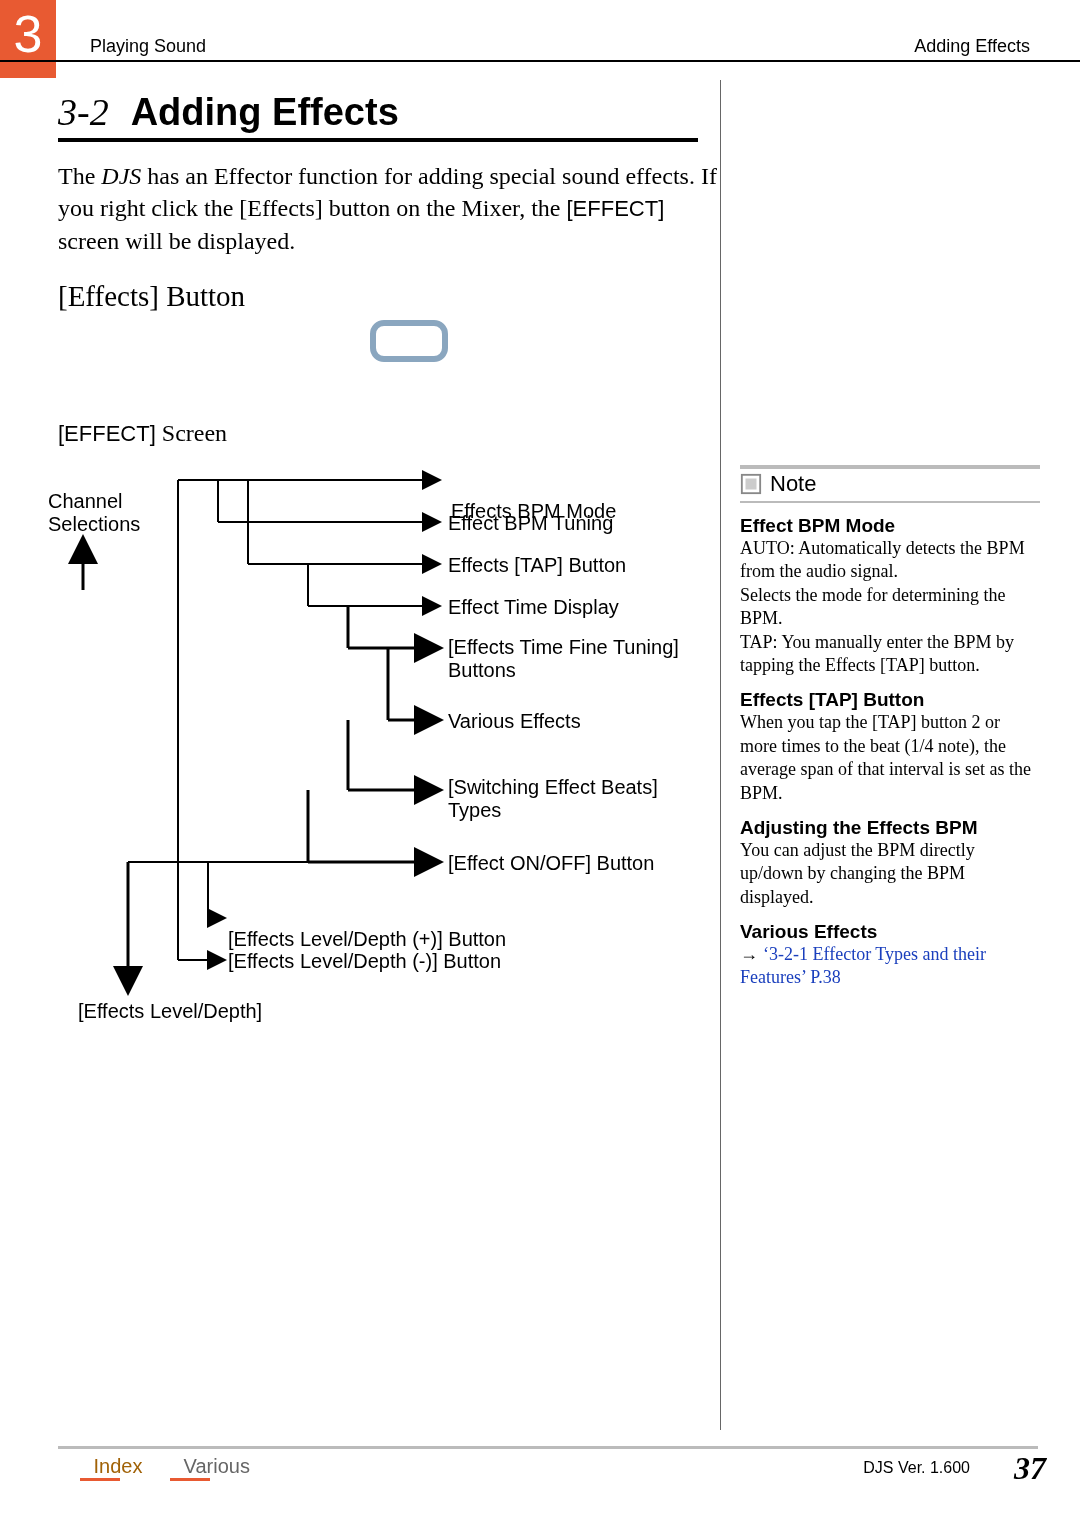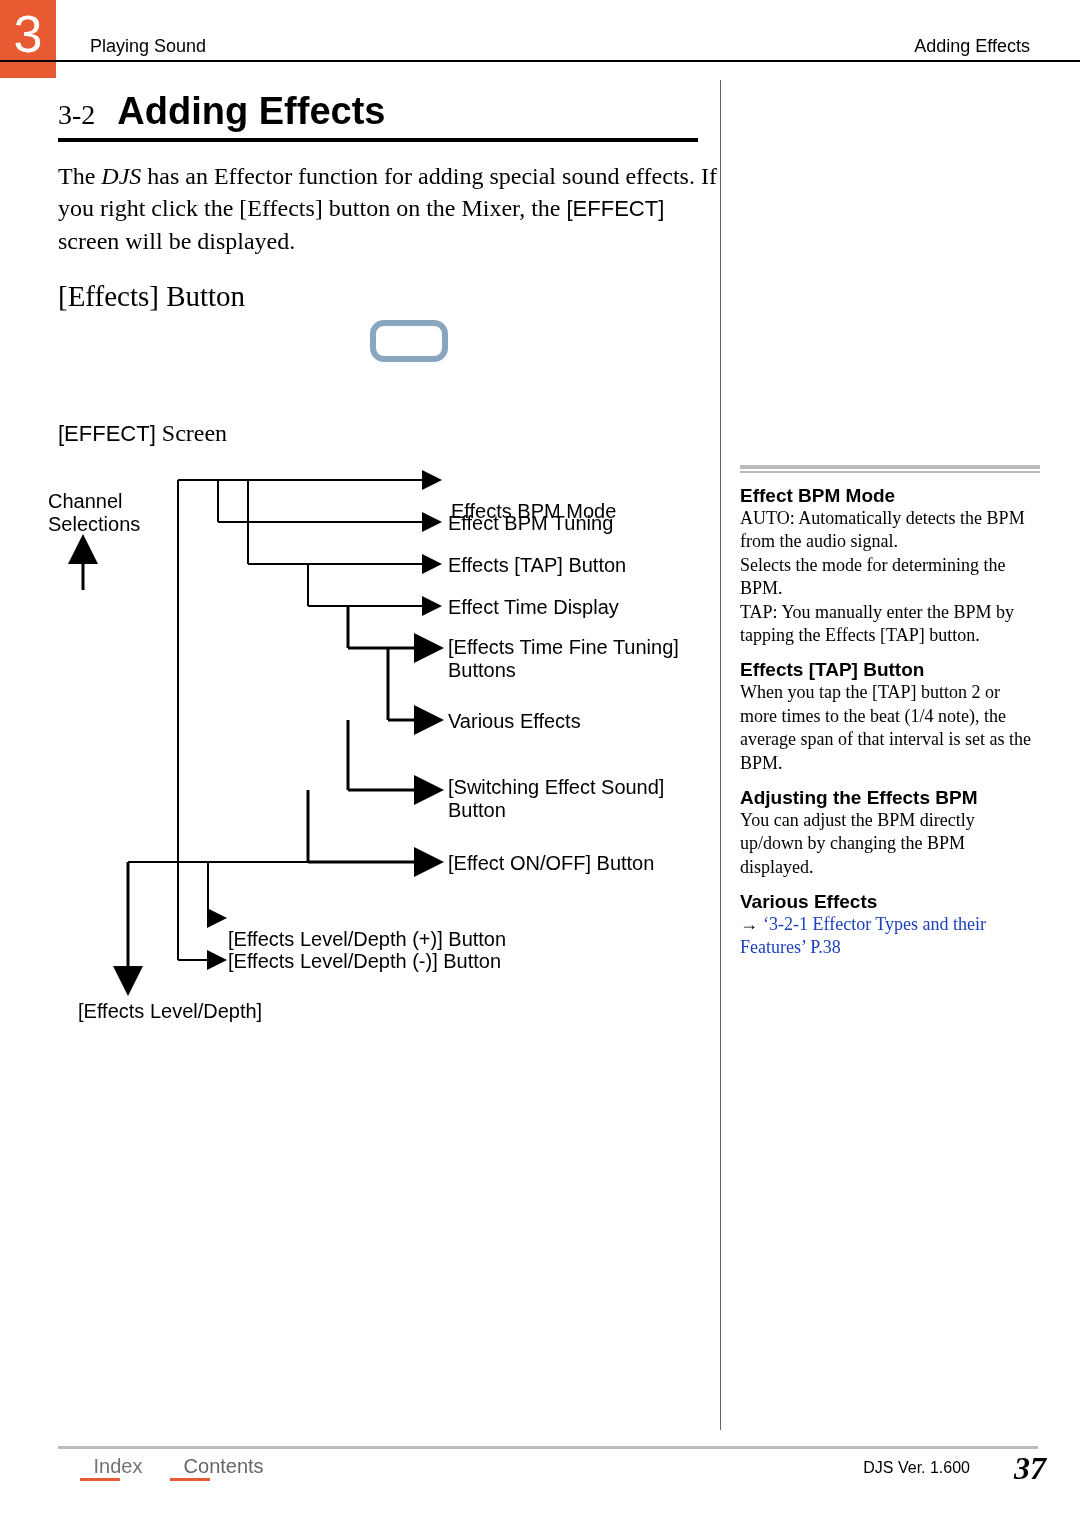--- a/index.html
+++ b/index.html
@@ -39,21 +39,22 @@
     left: 0; top: 60px;
     width: 1080px; height: 2px;
     background: #000;
   }
   .section-title {
     position: absolute;
     left: 58px; top: 90px;
     font-family: "Times New Roman", serif;
   }
   .section-title .num {
-    font-size: 28px;
+    font-style: italic;
+    font-size: 38px;
     font-weight: normal;
   }
   .section-title .txt {
     font-family: Arial, Helvetica, sans-serif;
     font-weight: bold;
     font-size: 38px;
     margin-left: 18px;
   }
   .section-rule {
     position: absolute;
@@ -146,21 +147,21 @@
   .footer-rule {
     position: absolute;
     left: 58px; bottom: 36px;
     width: 980px; height: 3px;
     background: #bbb;
   }
   .footer-index {
     position: absolute;
     left: 80px; bottom: 4px;
     font-family: Arial, Helvetica, sans-serif;
-    color: #737373;
+    color: #a16207;
     font-size: 20px;
   }
   .footer-index .tick {
     display: inline-block;
     width: 40px; height: 0;
     border-top: 3px solid #e85a32;
     vertical-align: -8px;
     margin-right: -32px;
   }
   .footer-contents {
@@ -252,31 +253,38 @@
     <line x1="80" y1="402" x2="80" y2="530" stroke="#000" stroke-width="3" marker-end="url(#ah)"></line>
     <line x1="80" y1="402" x2="260" y2="402" stroke="#000" stroke-width="2"></line>
   </svg>
   <div class="diag-item diag-ch-sel">Channel Selections</div>
   <div class="diag-item diag-d1">Effects BPM Mode</div>
   <div class="diag-item diag-d2">Effect BPM Tuning</div>
   <div class="diag-item diag-d3">Effects [TAP] Button</div>
   <div class="diag-item diag-d4">Effect Time Display</div>
   <div class="diag-item diag-d5">[Effects Time Fine Tuning] Buttons</div>
   <div class="diag-item diag-d6">Various Effects</div>
-  <div class="diag-item diag-d7">[Switching Effect Sound] Button</div>
+  <div class="diag-item diag-d7">[Switching Effect Beats] Types</div>
   <div class="diag-item diag-d8">[Effect ON/OFF] Button</div>
   <div class="diag-item diag-d9">[Effects Level/Depth (+)] Button</div>
   <div class="diag-item diag-d10">[Effects Level/Depth (-)] Button</div>
   <div class="diag-item diag-d11">[Effects Level/Depth]</div>
 </div>
 
 <div class="vdiv"></div>
 
 <div class="note-col">
   <div class="note-rule-top"></div>
+  <div class="note-hdr">
+    <svg viewBox="0 0 24 24">
+        <rect x="2" y="2" width="20" height="20" fill="none" stroke="#888" stroke-width="2"></rect>
+        <rect x="6" y="6" width="12" height="12" fill="#ccc"></rect>
+      </svg>
+    <span class="note-hdr-label">Note</span>
+  </div>
   <div class="note-sub-rule"></div>
 
   <div class="note-h">Effect BPM Mode</div>
   <div class="note-p">AUTO: Automatically detects the BPM from the audio signal.</div>
   <div class="note-p">Selects the mode for determining the BPM.</div>
   <div class="note-p">TAP: You manually enter the BPM by tapping the Effects [TAP] button.</div>
 
   <div class="note-h">Effects [TAP] Button</div>
   <div class="note-p">When you tap the [TAP] button 2 or more times to the beat (1/4 note), the average span of that interval is set as the BPM.</div>
 
@@ -290,17 +298,17 @@
 </div>
 
 <div class="footer">
   <div class="footer-rule"></div>
   <div class="footer-index">
     <span class="tick"></span>
     <span>Index</span>
   </div>
   <div class="footer-contents">
     <span class="tick"></span>
-    <span>Contents</span>
+    <span>Various</span>
   </div>
   <div class="footer-ver">DJS Ver. 1.600</div>
   <div class="footer-page">37</div>
 </div>
 
 </body></html>

